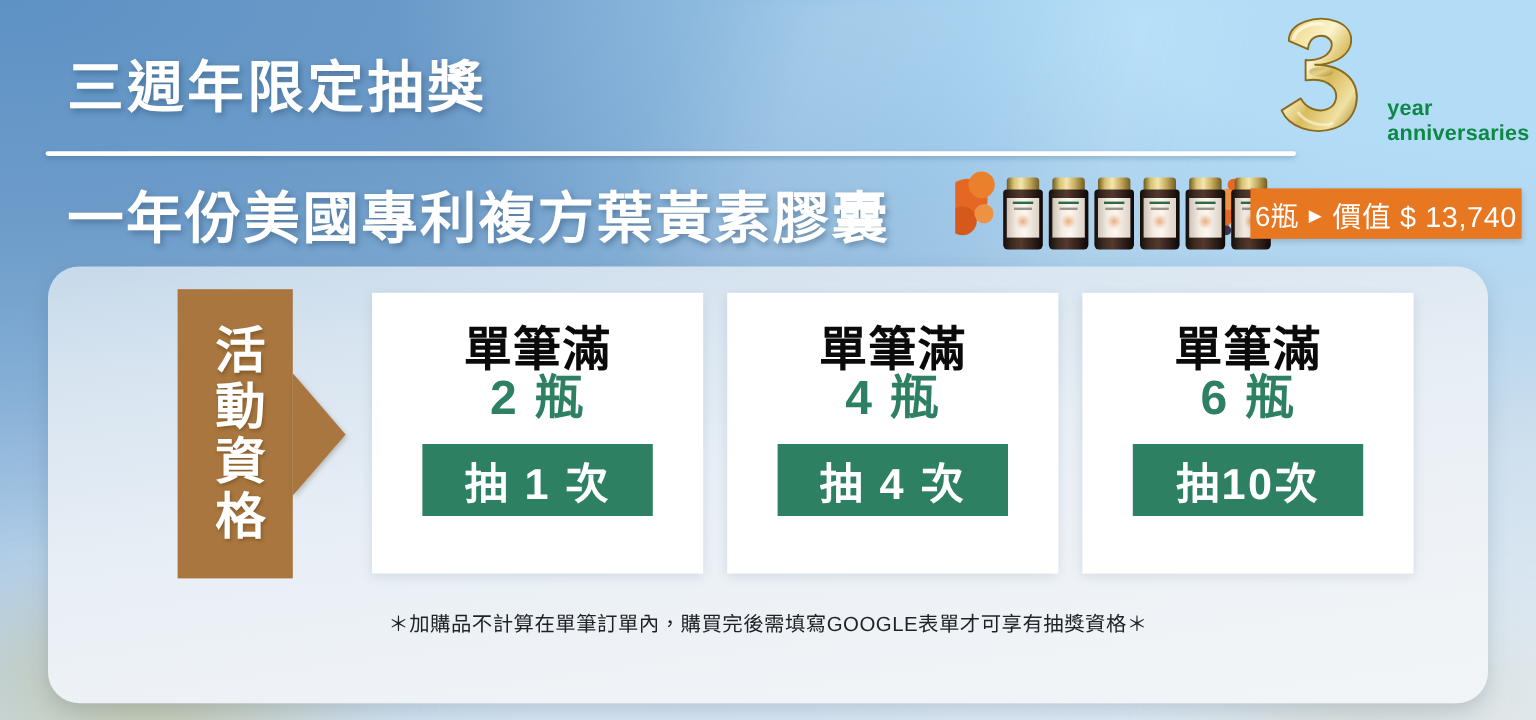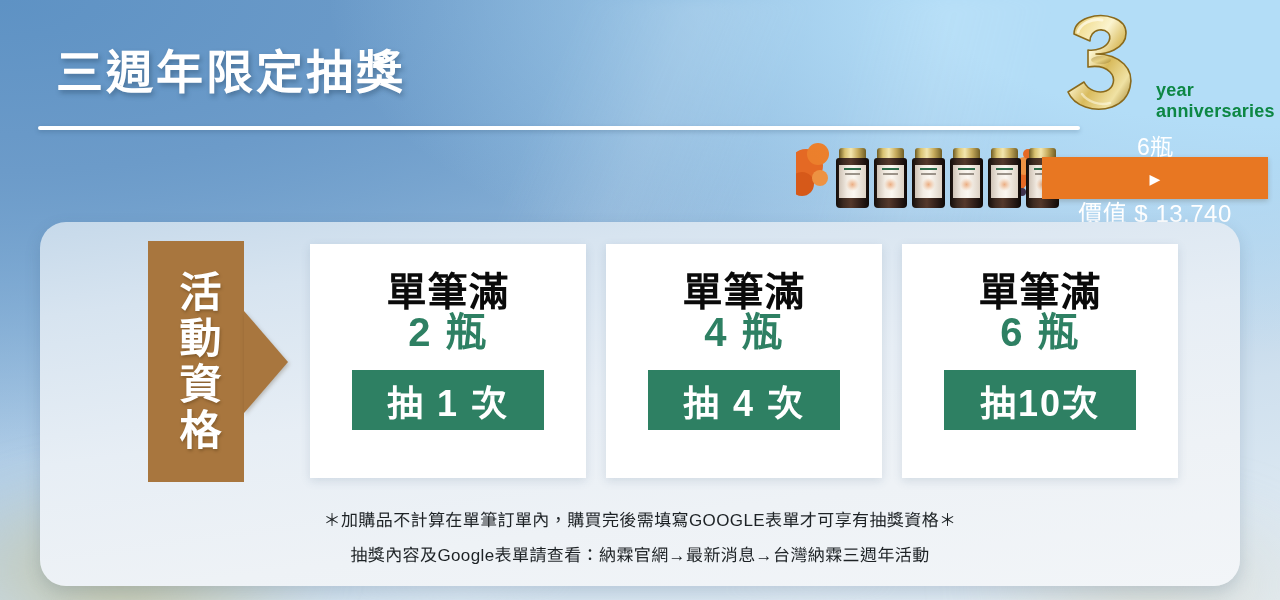--- a/index.html
+++ b/index.html
@@ -111,21 +111,20 @@
     border-radius:3px; display:block;
   }
 
   
   .price-badge{
     position:absolute; left:1042px; top:157px; width:226px; height:42px;
     background:#e87722;
     display:flex; align-items:center; justify-content:center; gap:9px;
     color:#ffffff; font-size:24px; font-weight:400;
     box-shadow:0 2px 5px rgba(60,40,20,.22);
-    flex-direction:column;
   }
   .price-badge .qty{ font-size:23px; }
   .price-badge .arrow{ font-size:14px; line-height:1; position:relative; top:1px; }
   .price-badge .val{ font-size:24px; letter-spacing:.5px; }
 
   
   .panel{
     position:absolute; left:40px; top:222px; width:1200px; height:364px;
     border-radius:26px;
     background:linear-gradient(172deg,#c6d9ea 0%,#d7e4f0 18%,#e7eef5 46%,#eef2f6 72%,#f2f5f8 100%);
@@ -194,20 +193,21 @@
 
 <div id="stage">
 
   <div class="bg-base"></div>
   <div class="bg-streaks"></div>
   <div class="bg-haze-left"></div>
   <div class="bg-haze-right"></div>
 
   <div class="headline">三週年限定抽獎</div>
   <div class="divider"></div>
+  <div class="subline">一年份美國專利複方葉黃素膠囊</div>
 
   <div class="anniv">
     <svg class="balloon-3" viewBox="0 0 96 104">
       <defs>
         <linearGradient id="gold" x1="0" y1="0" x2="1" y2="1">
           <stop offset="0%" stop-color="#b48f2c"></stop>
           <stop offset="18%" stop-color="#f2e09a"></stop>
           <stop offset="38%" stop-color="#fbf4cf"></stop>
           <stop offset="58%" stop-color="#d9bb5d"></stop>
           <stop offset="80%" stop-color="#f0e2a4"></stop>
@@ -336,16 +336,15 @@
     <div class="card">
       <div class="c-top">單筆滿</div>
       <div class="c-amt">6 瓶</div>
       <div class="c-draw">抽10次</div>
     </div>
 
   </div>
 
   <div class="notes">
     <div class="n1">＊加購品不計算在單筆訂單內，購買完後需填寫GOOGLE表單才可享有抽獎資格＊</div>
-    <div class="n2">抽獎內容及Google表單請查看：納霖官網→最新消息→台灣納霖三週年活動</div>
   </div>
 
 </div>
 
 </body></html>

